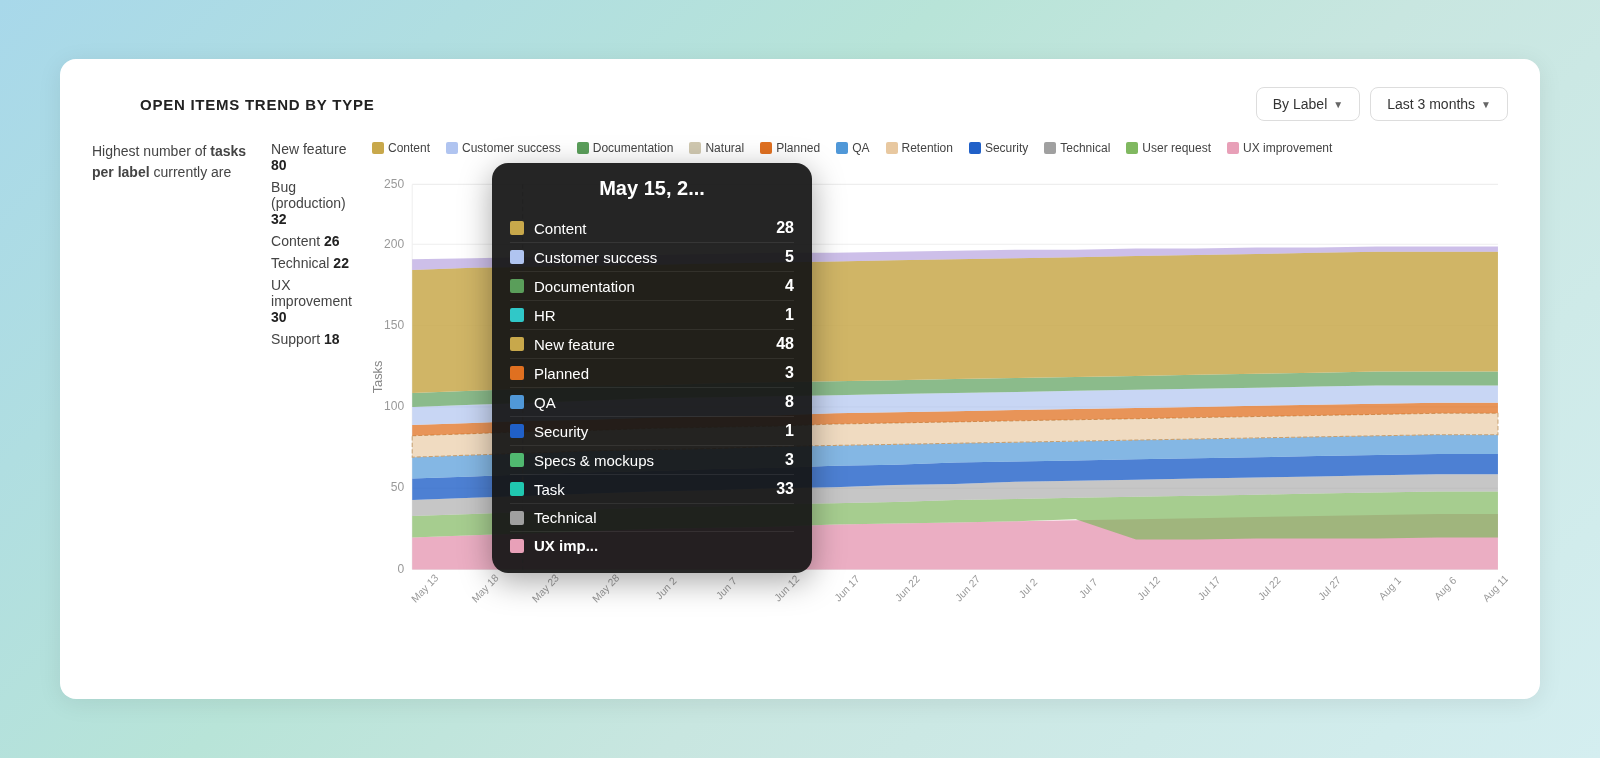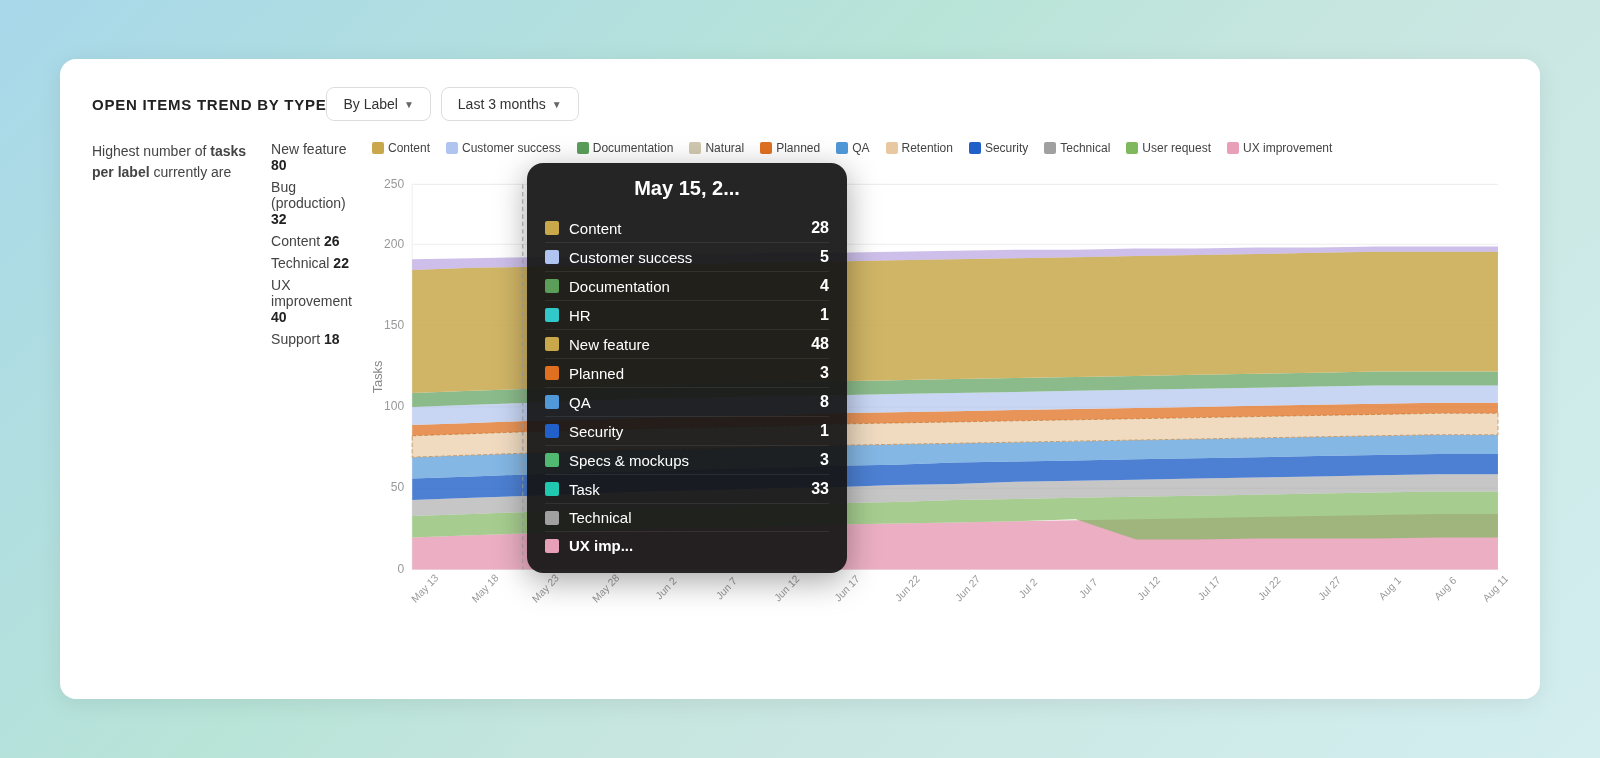--- a/index.html
+++ b/index.html
@@ -19,22 +19,23 @@
       width: 1480px;
       height: 640px;
       padding: 28px 32px;
       position: relative;
       overflow: hidden;
       box-shadow: 0 4px 24px rgba(0,0,0,0.08);
     }
     .card-header {
       display: flex;
       align-items: center;
-      justify-content: flex-start;
+      justify-content: space-between;
       margin-bottom: 20px;
+      margin-left: 48px;
     }
     .card-title {
       font-size: 15px;
       font-weight: 700;
       letter-spacing: 0.05em;
       color: #222;
       text-transform: uppercase;
     }
     .header-controls {
       display: flex;
@@ -129,21 +130,20 @@
       position: absolute;
       top: 30px;
       left: 280px;
       background: rgba(20,20,20,0.93);
       border-radius: 16px;
       color: #fff;
       padding: 14px 18px;
       min-width: 320px;
       z-index: 100;
       box-shadow: 0 8px 32px rgba(0,0,0,0.35);
-      margin-left: 35px;
     }
     .tooltip-title {
       font-size: 20px;
       font-weight: 700;
       text-align: center;
       margin-bottom: 14px;
       color: #fff;
     }
     .tooltip-row {
       display: flex;
@@ -202,21 +202,21 @@
   <div class="card-body">
     <div class="left-panel">
       <p class="summary-text">
         Highest number of <strong>tasks per label</strong> currently are
       </p>
       <ul class="stat-list">
         <li>New feature <strong>80</strong></li>
         <li>Bug (production) <strong>32</strong></li>
         <li>Content <strong>26</strong></li>
         <li>Technical <strong>22</strong></li>
-        <li>UX improvement <strong>40</strong></li>
+        <li>UX improvement <strong>30</strong></li>
         <li>Support <strong>18</strong></li>
       </ul>
     </div>
 
     <div class="chart-area">
 
       <div class="legend" id="legend-container">
           <div class="legend-item">
             <span class="legend-dot" style="background:#c8a84b;"></span>
             <span>Content</span>

